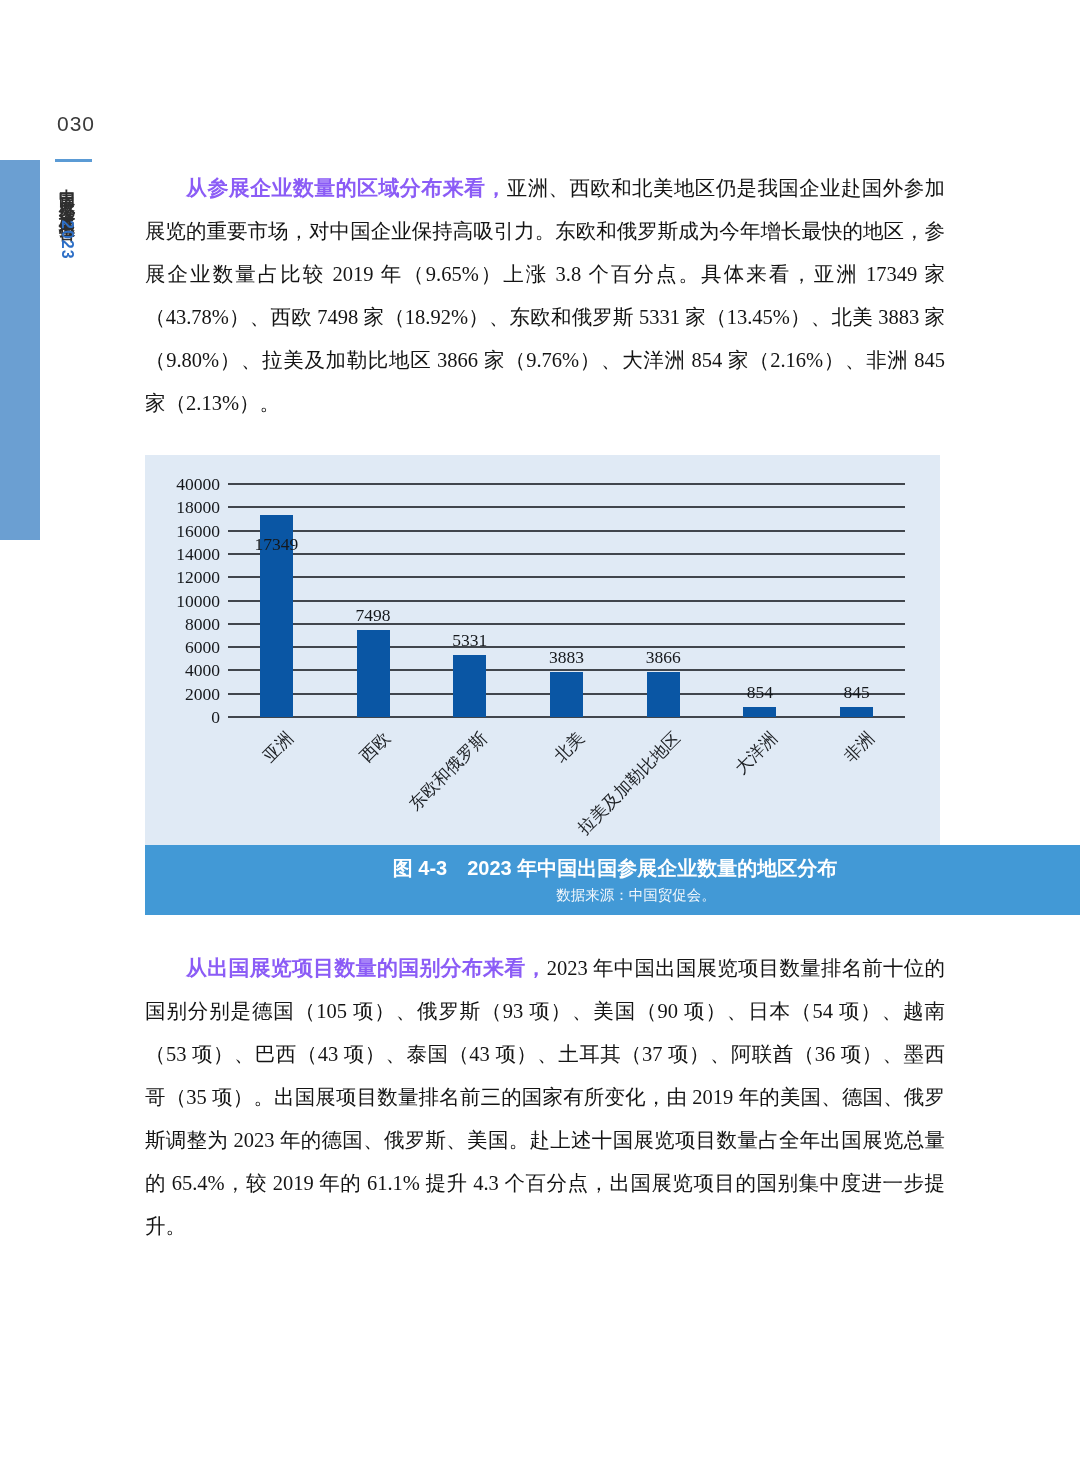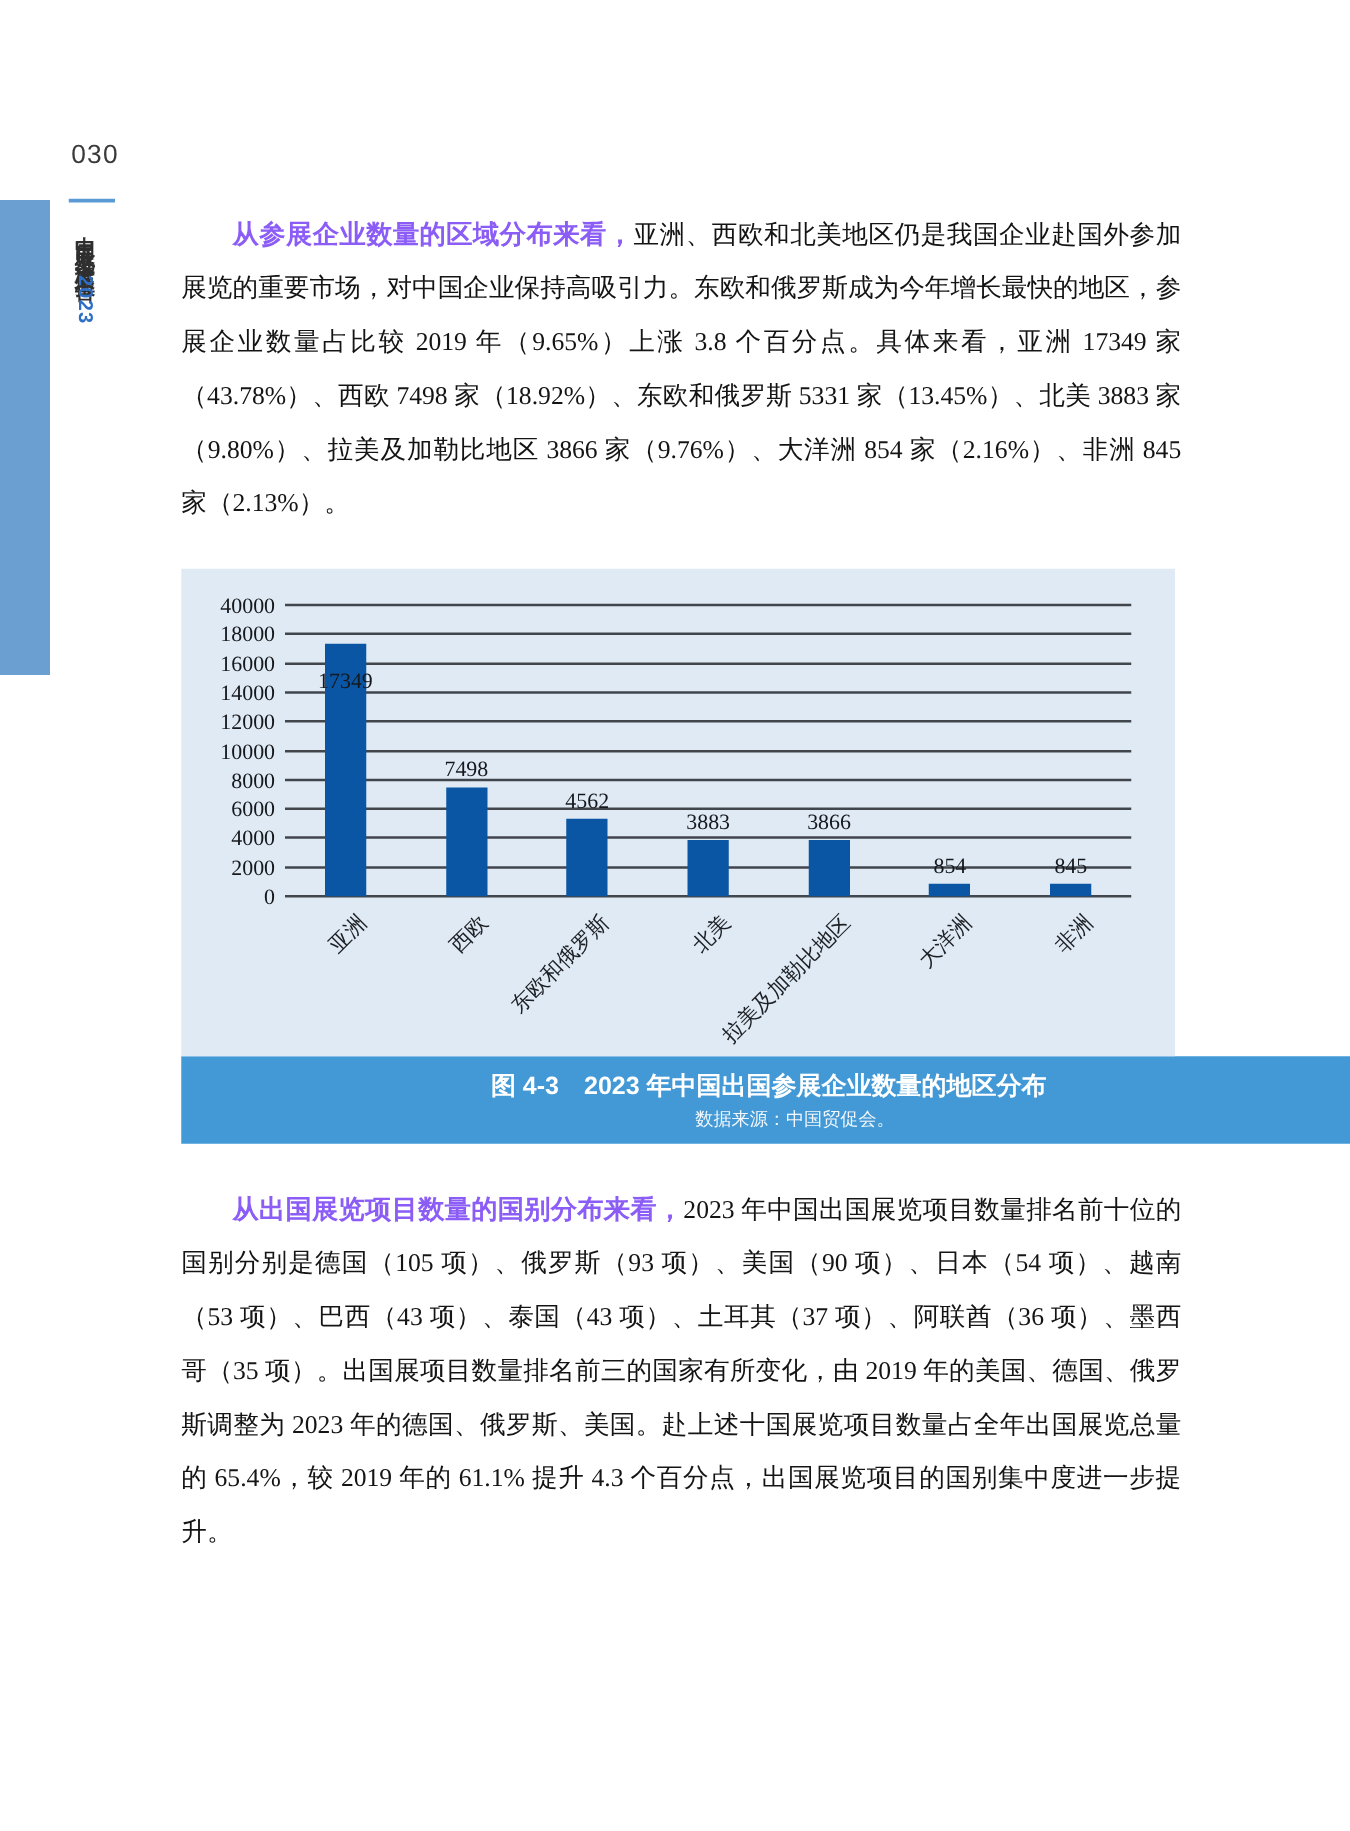--- a/index.html
+++ b/index.html
@@ -83,21 +83,21 @@
         <div class="bar-value" style="left: 71.3571px; top: 34.8841px; margin-top: 44px;">17349</div>
         <div class="x-label-anchor" style="left: 131.357px; top: 272px;">
           <span>亚洲</span>
         </div>
         <div class="bar" style="left: 211.571px; width: 33px; top: 174.648px; height: 87.3517px; background: rgb(10, 86, 164);"></div>
         <div class="bar-value" style="left: 168.071px; top: 149.648px;">7498</div>
         <div class="x-label-anchor" style="left: 228.071px; top: 272px;">
           <span>西欧</span>
         </div>
         <div class="bar" style="left: 308.286px; width: 33px; top: 199.894px; height: 62.1061px; background: rgb(10, 86, 164);"></div>
-        <div class="bar-value" style="left: 264.786px; top: 174.894px;">4562</div>
+        <div class="bar-value" style="left: 264.786px; top: 174.894px;">5331</div>
         <div class="x-label-anchor" style="left: 324.786px; top: 272px;">
           <span>东欧和俄罗斯</span>
         </div>
         <div class="bar" style="left: 405px; width: 33px; top: 216.763px; height: 45.237px; background: rgb(10, 86, 164);"></div>
         <div class="bar-value" style="left: 361.5px; top: 191.763px;">3883</div>
         <div class="x-label-anchor" style="left: 421.5px; top: 272px;">
           <span>北美</span>
         </div>
         <div class="bar" style="left: 501.714px; width: 33px; top: 216.961px; height: 45.0389px; background: rgb(10, 86, 164);"></div>
         <div class="bar-value" style="left: 458.214px; top: 191.961px;">3866</div>

